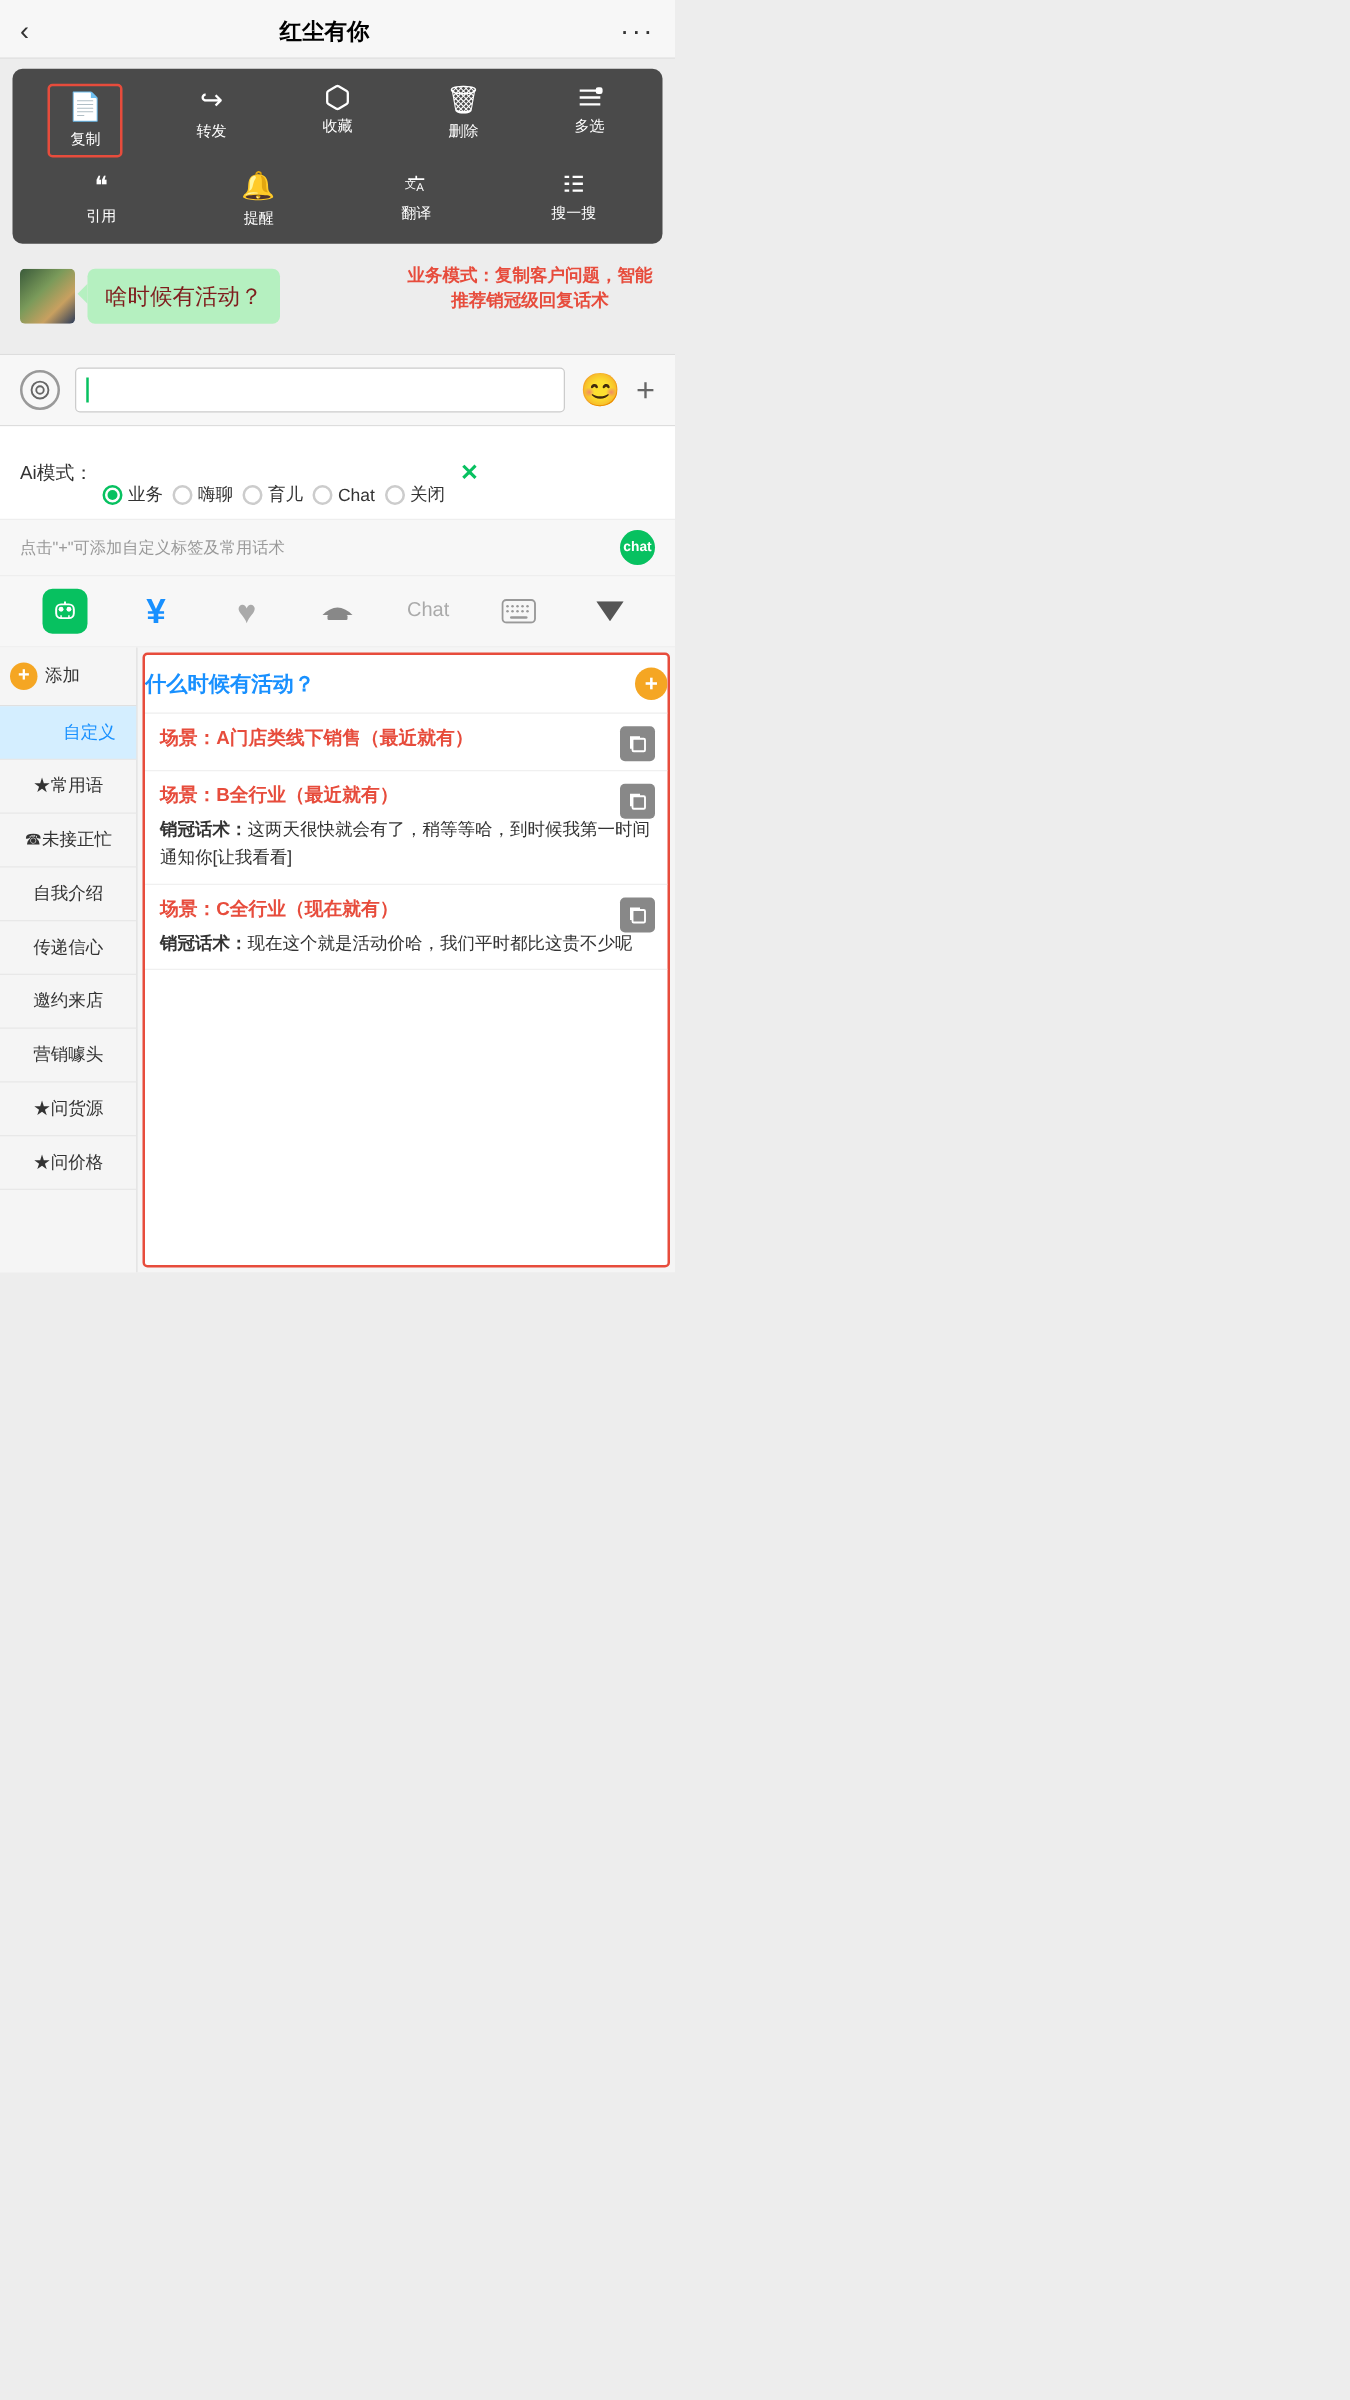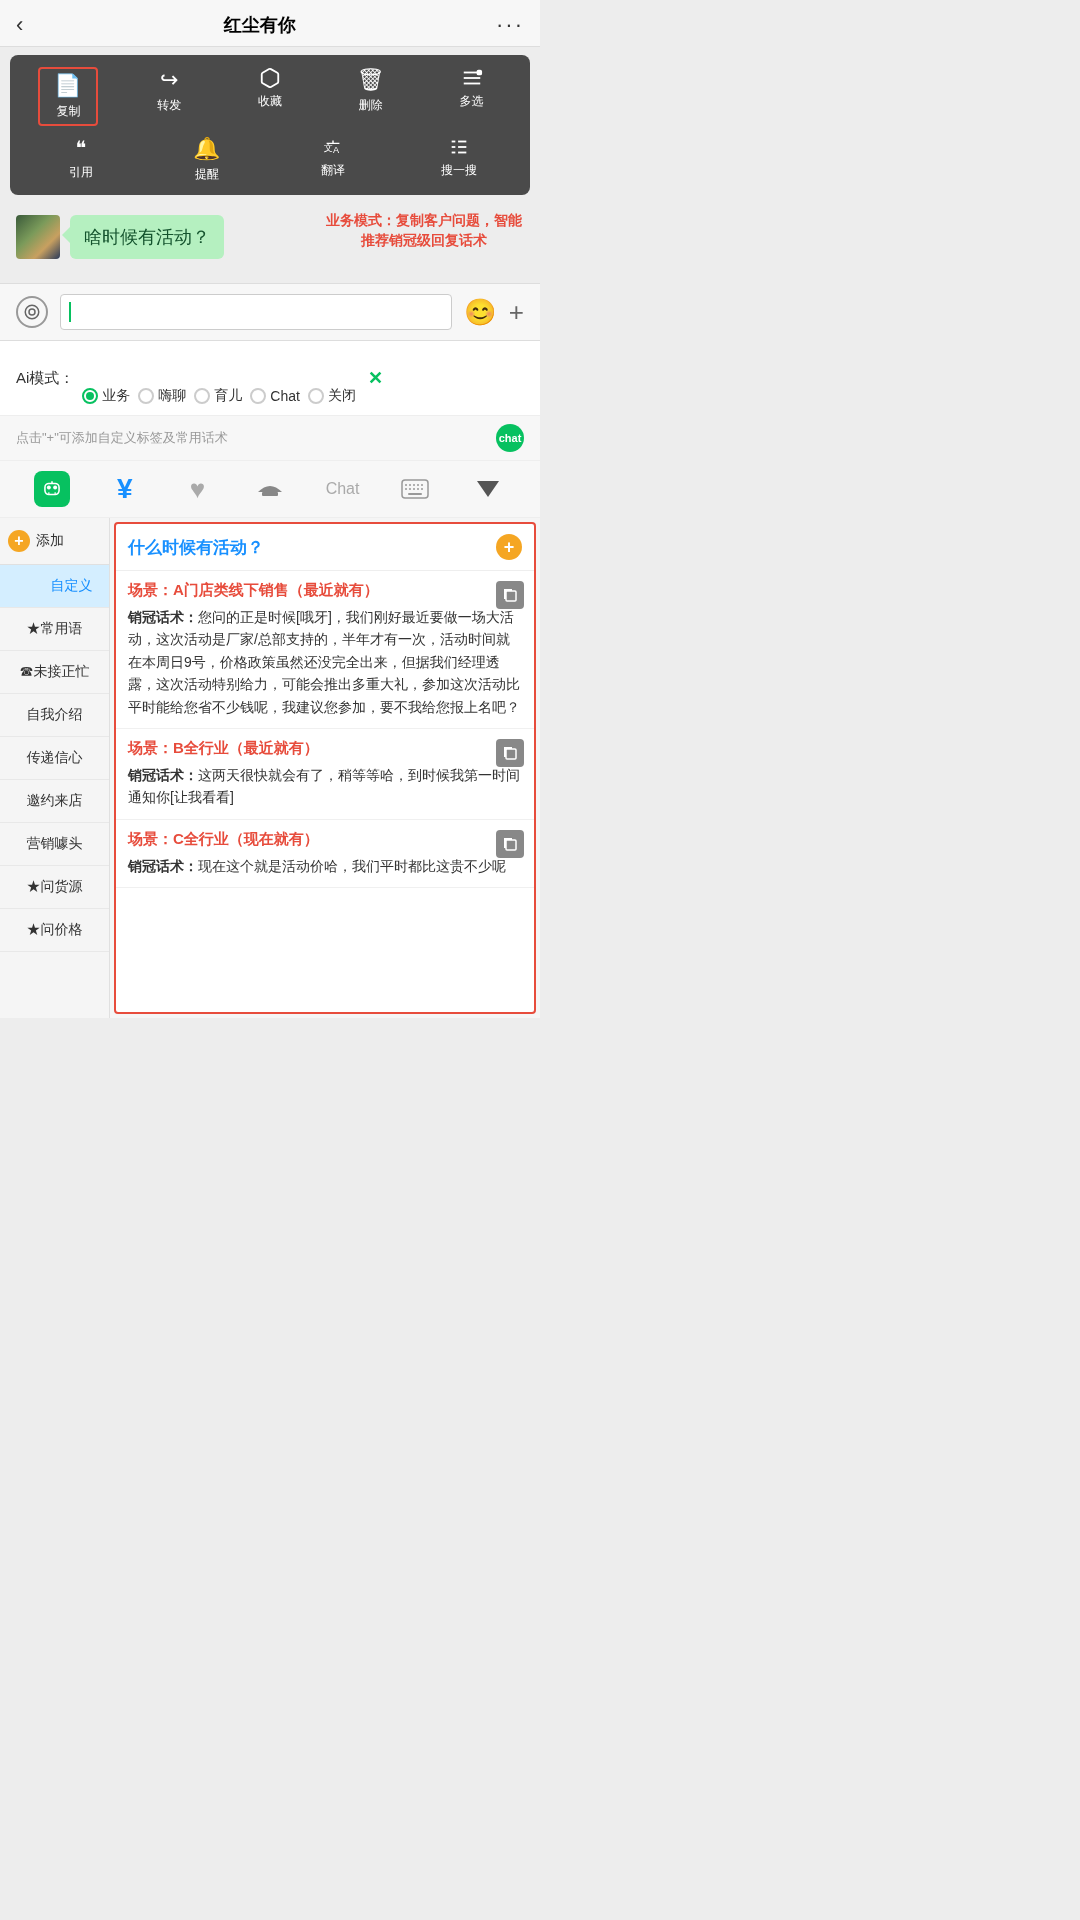--- a/index.html
+++ b/index.html
@@ -95,21 +95,21 @@
       width: 100%;
       height: 100%;
       background: linear-gradient(135deg, #3a5a3a 0%, #7a9a5a 40%, #c8a060 70%, #2a3a5a 100%);
     }
     .bubble {
       background: #b5f0c0;
       border-radius: 6px;
       padding: 10px 14px;
       font-size: 18px;
       font-weight: 500;
-      color: #14532d;
+      color: #7f1d1d;
       position: relative;
     }
     .bubble::before {
       content: '';
       position: absolute;
       left: -8px;
       top: 12px;
       border: 8px solid transparent;
       border-right-color: #b5f0c0;
       border-left: none;
@@ -337,21 +337,21 @@
       flex: 1;
       border: 2px solid #e74c3c;
       border-radius: 4px;
       margin: 4px;
       background: #fff;
       overflow-y: auto;
     }
 
     
     .question-header {
-      padding: 10px 12px;
+      padding: 10px 0;
       display: flex;
       align-items: center;
       gap: 8px;
       border-bottom: 1px solid #eee;
     }
     .question-text {
       font-size: 17px;
       font-weight: 700;
       color: #1890ff;
       flex: 1;
@@ -617,21 +617,20 @@
       </div>
 
       <div class="script-block">
         <div class="copy-icon">
           <svg width="16" height="16" viewBox="0 0 16 16" fill="white">
             <rect x="4" y="4" width="10" height="10" rx="1" fill="none" stroke="white" stroke-width="1.5"></rect>
             <path d="M2 2h8v2H4v8H2V2z" fill="white"></path>
           </svg>
         </div>
         <div class="scene-label">场景：A门店类线下销售（最近就有）</div>
-        <div class="script-text"><strong>销冠话术：</strong>您问的正是时候[哦牙]，我们刚好最近要做一场大活动，这次活动是厂家/总部支持的，半年才有一次，活动时间就在本周日9号，价格政策虽然还没完全出来，但据我们经理透露，这次活动特别给力，可能会推出多重大礼，参加这次活动比平时能给您省不少钱呢，我建议您参加，要不我给您报上名吧？</div>
       </div>
 
       <div class="script-block">
         <div class="copy-icon">
           <svg width="16" height="16" viewBox="0 0 16 16" fill="white">
             <rect x="4" y="4" width="10" height="10" rx="1" fill="none" stroke="white" stroke-width="1.5"></rect>
             <path d="M2 2h8v2H4v8H2V2z" fill="white"></path>
           </svg>
         </div>
         <div class="scene-label">场景：B全行业（最近就有）</div>

